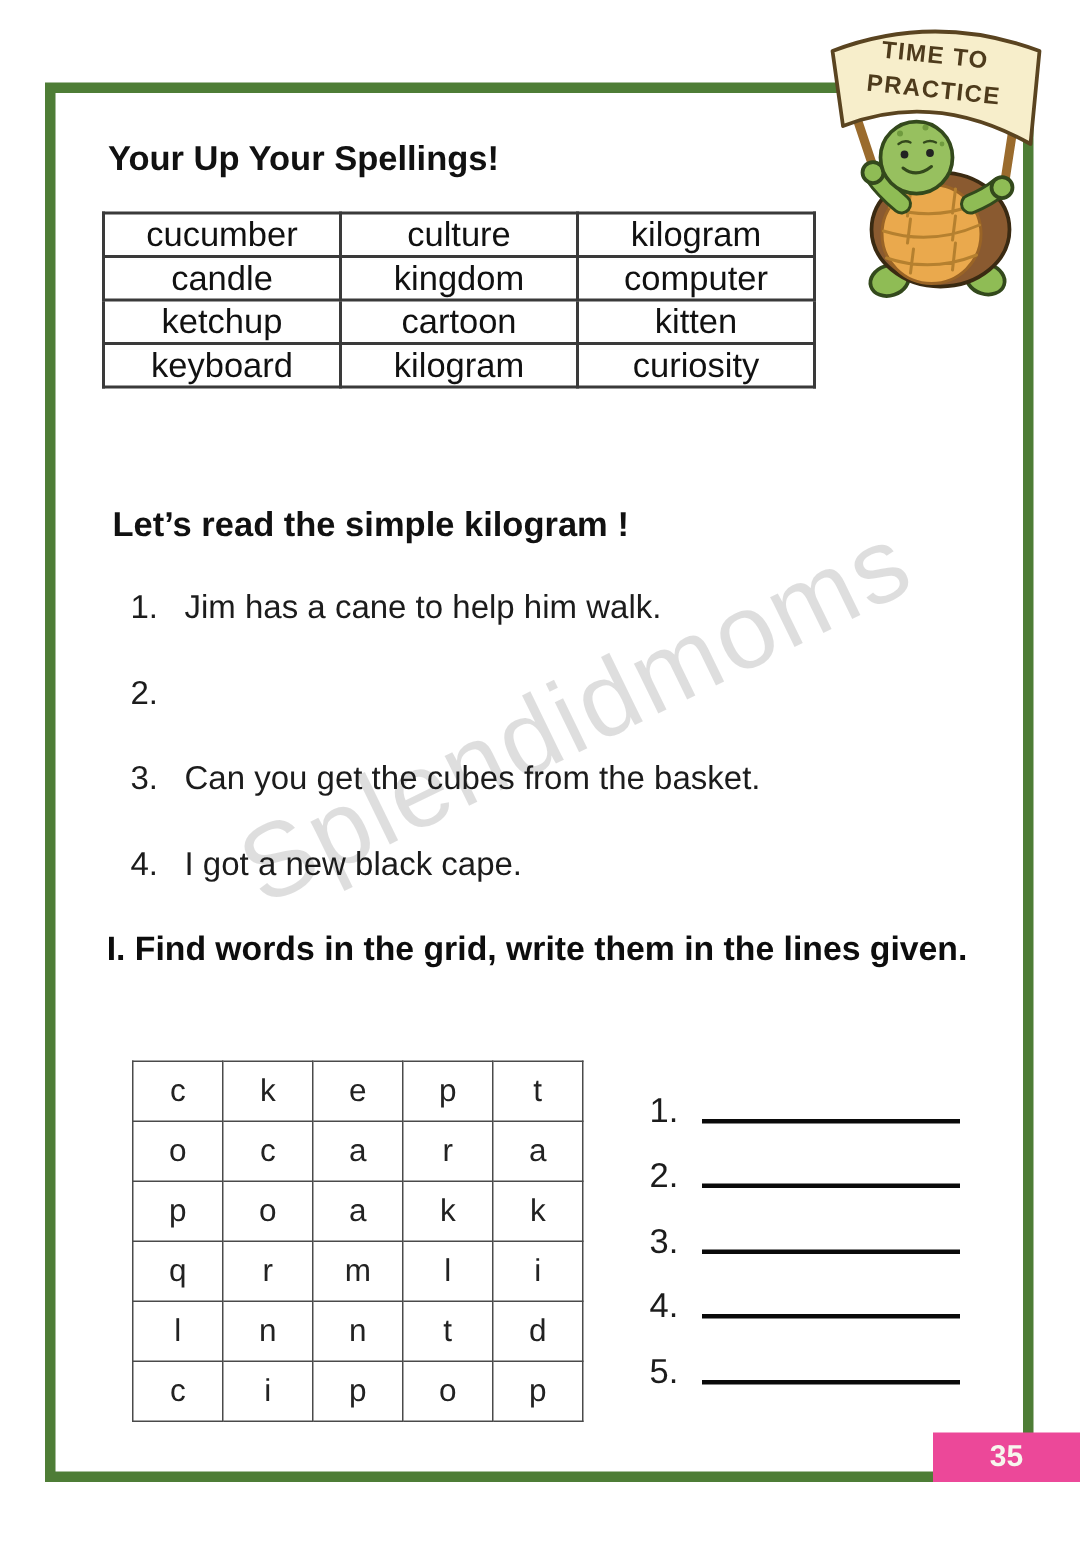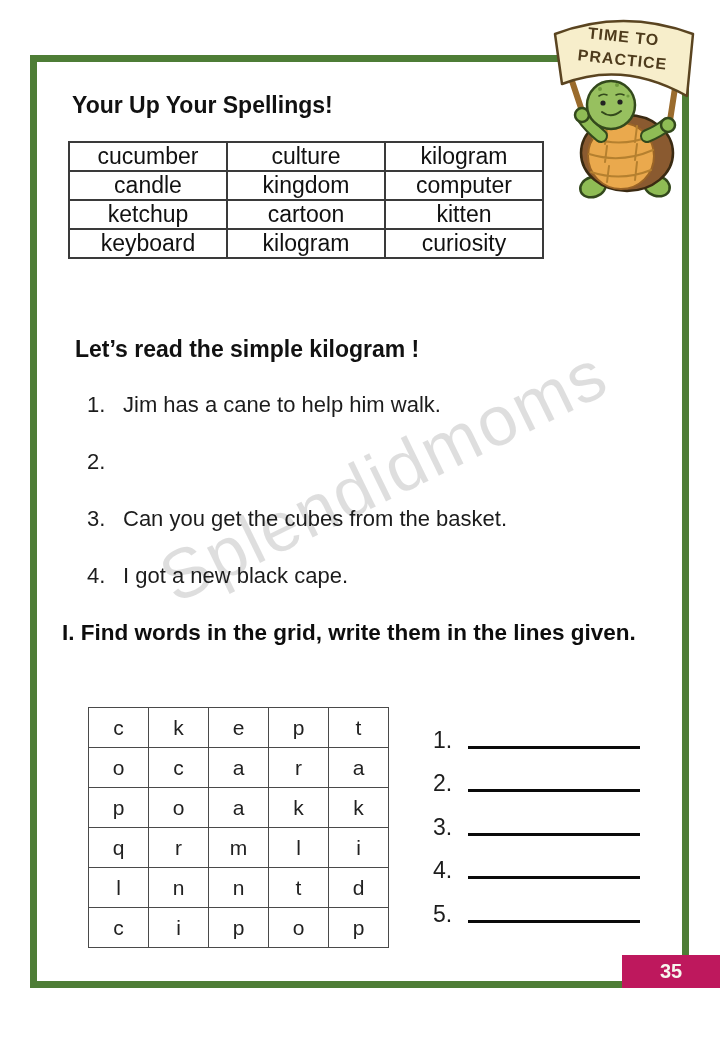--- a/index.html
+++ b/index.html
@@ -75,20 +75,21 @@
   }
   
   .find-title {
     position: absolute;
     left: 62px; top: 617px;
     width: 592px;
     font-size: 22.5px; font-weight: bold;
     line-height: 1.45;
     color: #0d0d0d;
     z-index: 2;
+    text-align: center;
   }
   .letter-grid {
     position: absolute;
     left: 88px; top: 707px;
     border-collapse: collapse;
     z-index: 2;
   }
   .letter-grid td {
     width: 60px; height: 40px;
     border: 1.5px solid #4a4a4a;
@@ -105,21 +106,21 @@
   .blank-line {
     width: 172px; height: 0;
     border-bottom: 3px solid #0a0a0a;
     margin-left: 16px; margin-bottom: 5px;
   }
   
   .badge {
     position: absolute;
     left: 622px; top: 955px;
     width: 98px; height: 33px;
-    background: #be185d;
+    background: #ec4899;
     color: #f7f6ee;
     font-size: 20px; font-weight: bold;
     text-align: center; line-height: 33px;
     z-index: 4;
   }
 </style>
 </head>
 <body>
 
 <div class="page">

